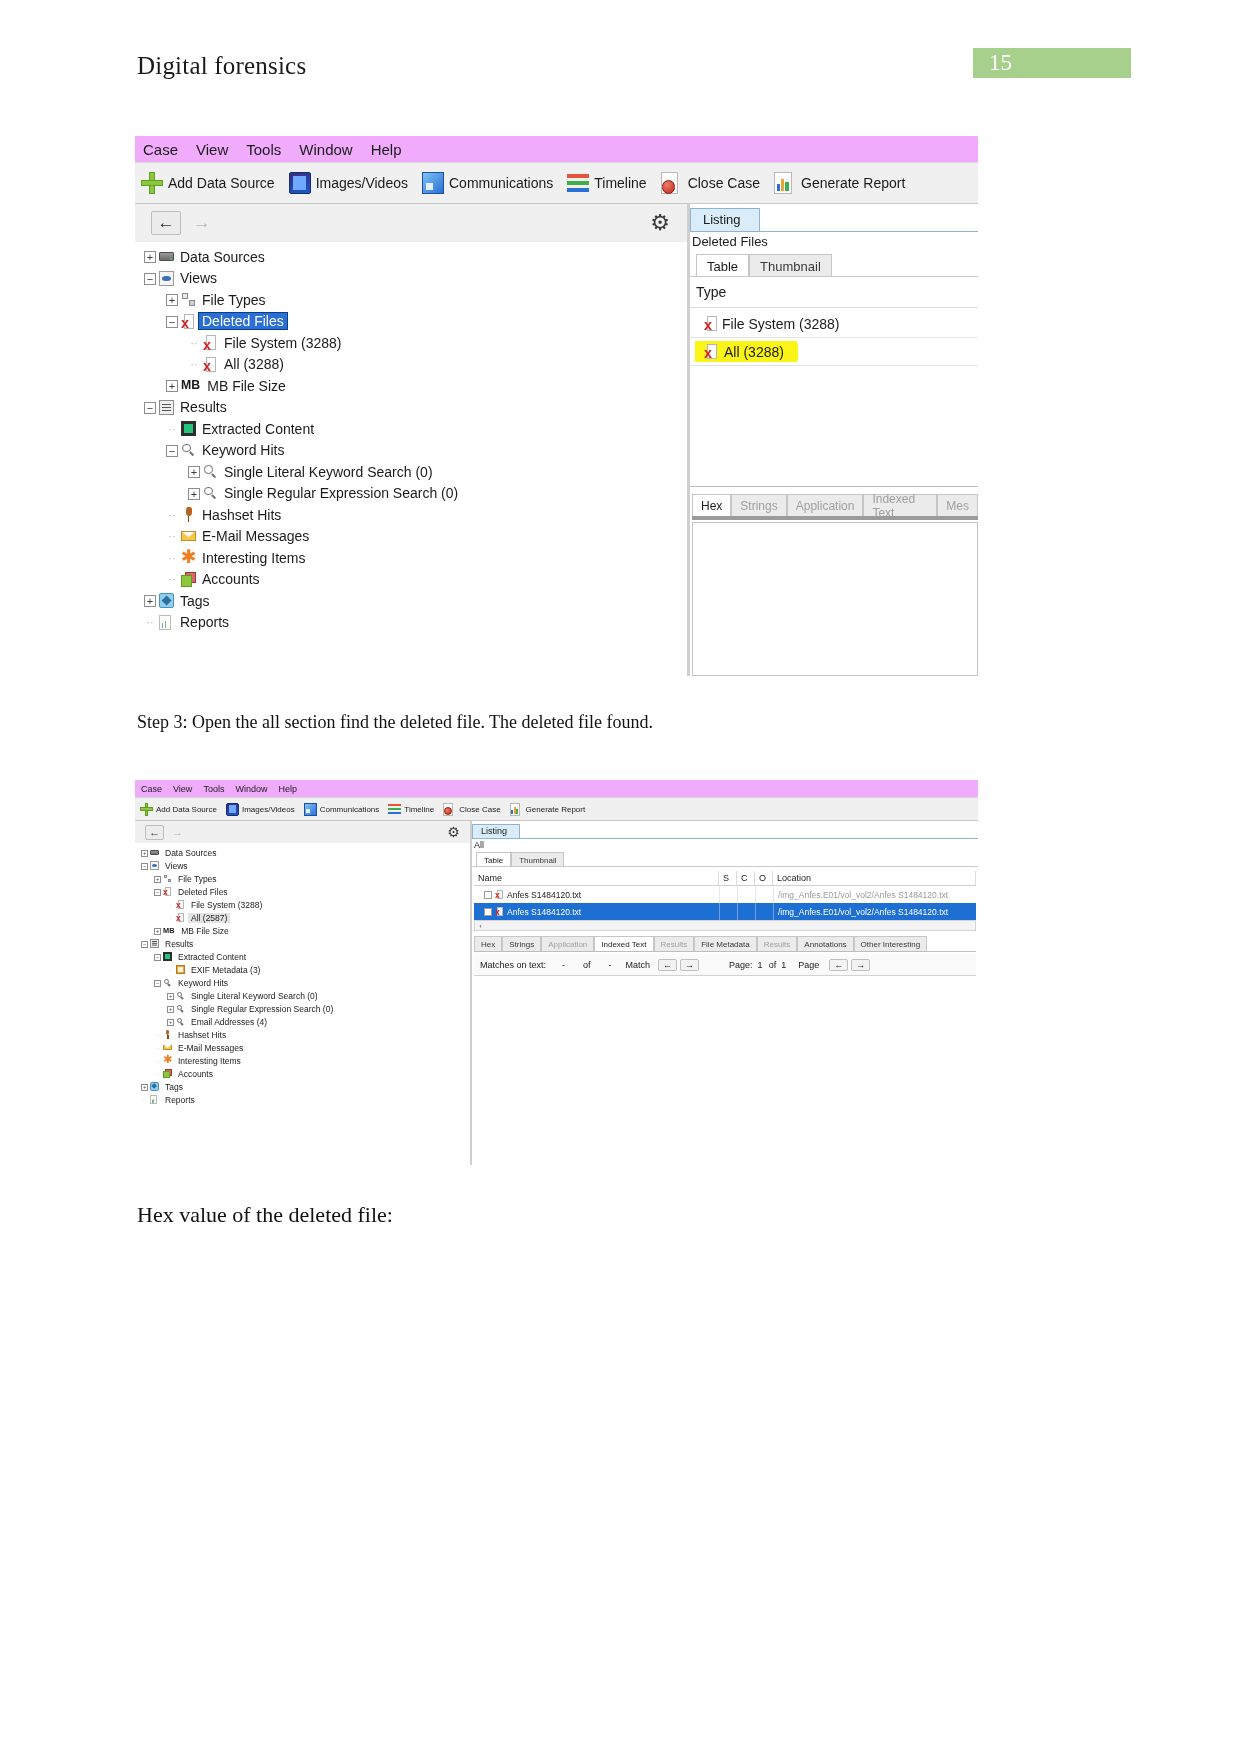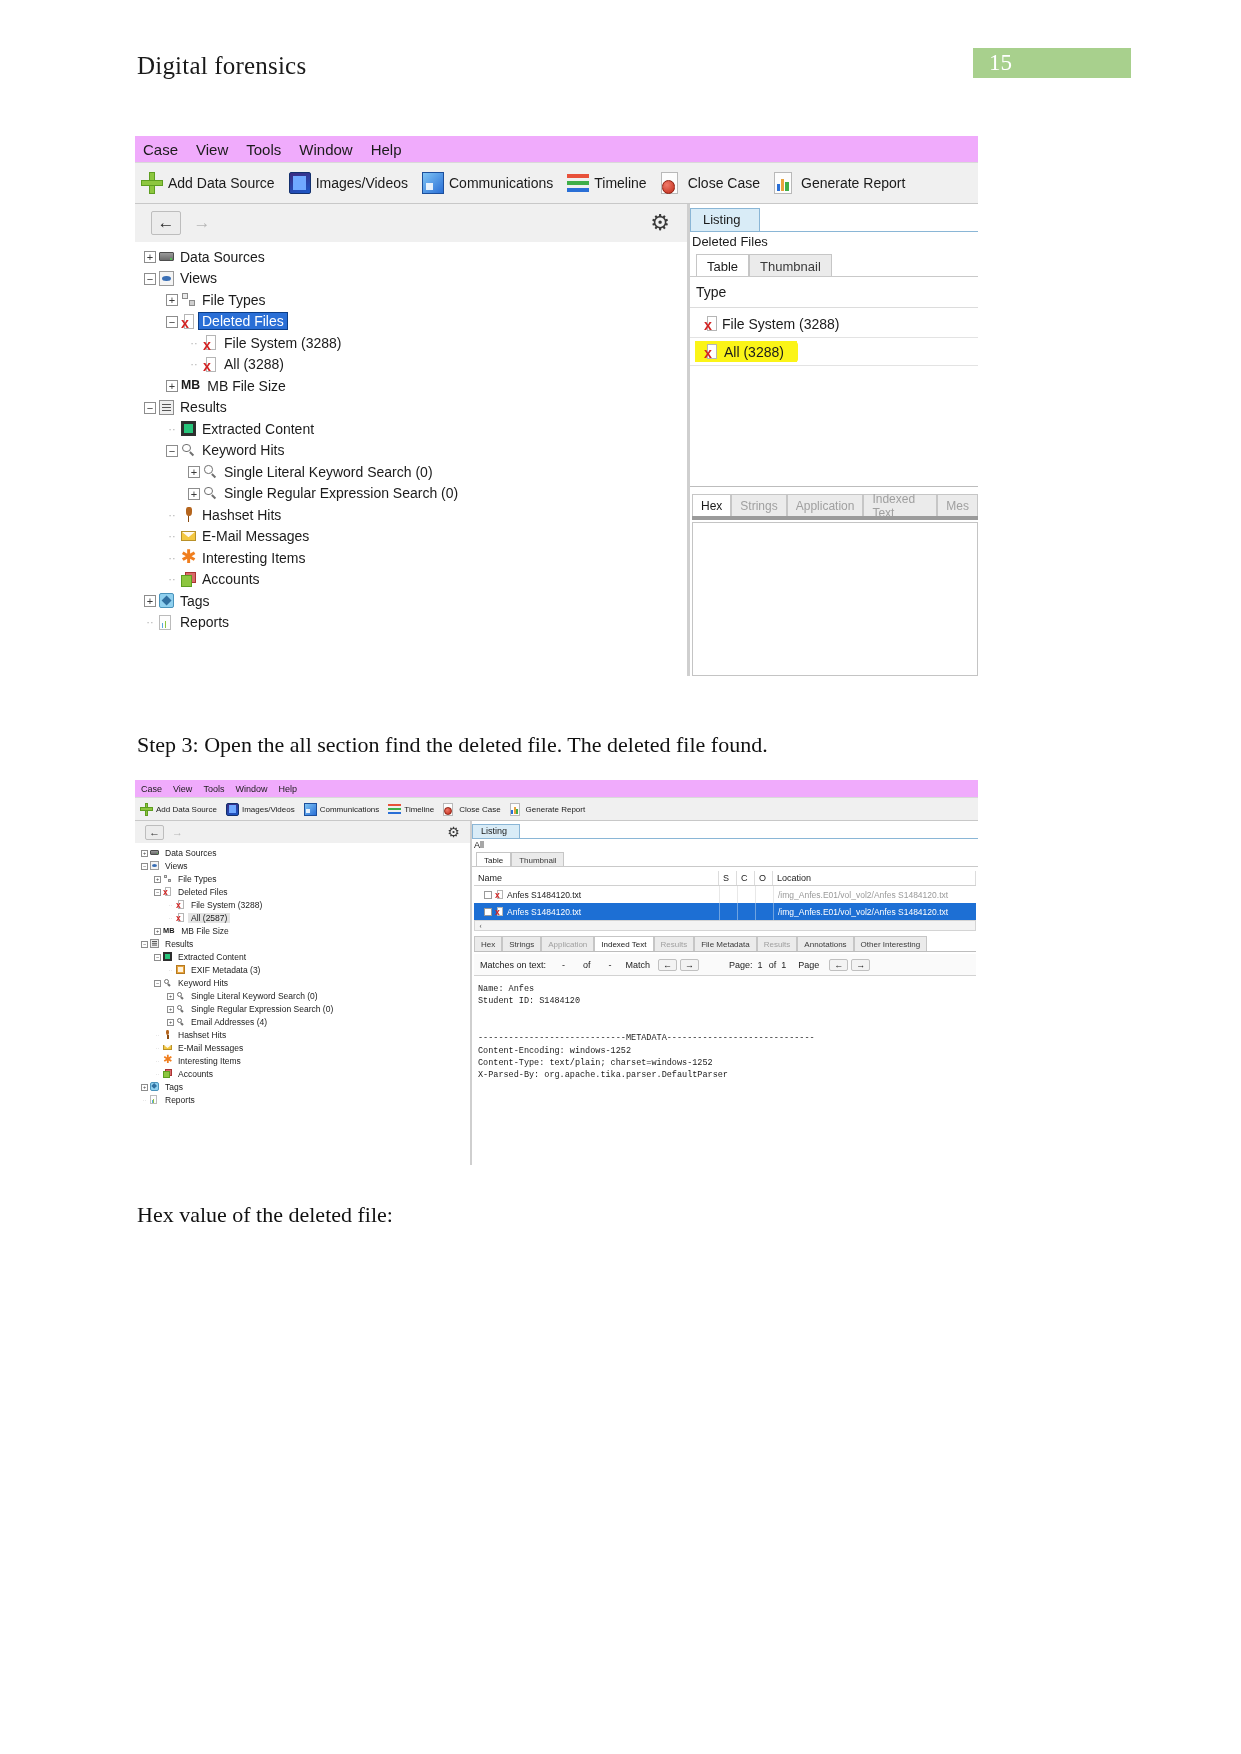--- a/index.html
+++ b/index.html
@@ -366,21 +366,21 @@
         <div class="tab dim" style="font-family: &quot;Liberation Sans&quot;, sans-serif; font-size: 12px; padding: 0px 8px; display: flex; align-items: center; height: 100%;">Strings</div>
         <div class="tab dim" style="font-family: &quot;Liberation Sans&quot;, sans-serif; font-size: 12px; padding: 0px 8px; display: flex; align-items: center; height: 100%;">Application</div>
         <div class="tab dim" style="font-family: &quot;Liberation Sans&quot;, sans-serif; font-size: 12px; padding: 0px 8px; display: flex; align-items: center; height: 100%;">Indexed Text</div>
         <div class="tab dim" style="font-family: &quot;Liberation Sans&quot;, sans-serif; font-size: 12px; padding: 0px 8px; display: flex; align-items: center; height: 100%;">Mes</div>
       </div>
     <div style="position:absolute;left:2px;top:312px;width:286px;height:4px;background:#9b9b9b;"></div>
     <div style="position:absolute;left:2px;top:318px;width:286px;height:154px;border:1px solid #c4c4c4;background:#ffffff;"></div>
   </div>
 </div>
 
-<div class="caption" style="left:137px; top:732px; font-size:22px;">Step 3: Open the all section find the deleted file. The deleted file found.</div>
+<div class="caption" style="left:137px; top:712px; font-size:18px;">Step 3: Open the all section find the deleted file. The deleted file found.</div>
 
 <div class="app-window" id="sc2" style="left:135px; top:780px; width:843px; height:385px;">
 
   <div class="menubar" id="sc2-menubar" style="position:absolute;left:0;top:0;width:100%;height:17px;padding-left:6px;">
       <span class="mi" style="font-family: &quot;Liberation Sans&quot;, sans-serif; font-size: 9px; margin-right: 11px;">Case</span>
       <span class="mi" style="font-family: &quot;Liberation Sans&quot;, sans-serif; font-size: 9px; margin-right: 11px;">View</span>
       <span class="mi" style="font-family: &quot;Liberation Sans&quot;, sans-serif; font-size: 9px; margin-right: 11px;">Tools</span>
       <span class="mi" style="font-family: &quot;Liberation Sans&quot;, sans-serif; font-size: 9px; margin-right: 11px;">Window</span>
       <span class="mi" style="font-family: &quot;Liberation Sans&quot;, sans-serif; font-size: 9px; margin-right: 11px;">Help</span>
     </div>
@@ -689,24 +689,16 @@
         <span style="margin-left: 3px; border: 1px solid rgb(192, 192, 192); background: rgb(243, 243, 243); padding: 0px 4px; border-radius: 2px;">→</span>
         <span style="margin-left: 30px;">Page:</span>
         <span style="margin-left: 5px;">1</span>
         <span style="margin-left: 6px;">of</span>
         <span style="margin-left: 5px;">1</span>
         <span style="margin-left: 12px;">Page</span>
         <span style="margin-left: 10px; border: 1px solid rgb(192, 192, 192); background: rgb(243, 243, 243); padding: 0px 4px; border-radius: 2px;">←</span>
         <span style="margin-left: 3px; border: 1px solid rgb(192, 192, 192); background: rgb(243, 243, 243); padding: 0px 4px; border-radius: 2px;">→</span>
       </div>
 
-    <div class="meta-text" id="sc2-preview" style="position:absolute;left:6px;top:162px;width:496px;font-size:8.5px;">Name: Anfes
-Student ID: S1484120
-
-
------------------------------METADATA-----------------------------
-Content-Encoding: windows-1252
-Content-Type: text/plain; charset=windows-1252
-X-Parsed-By: org.apache.tika.parser.DefaultParser</div>
   </div>
 </div>
 
 <div class="caption" style="left:137px; top:1202px; font-size:22px;">Hex value of the deleted file:</div>
 
 </body></html>

